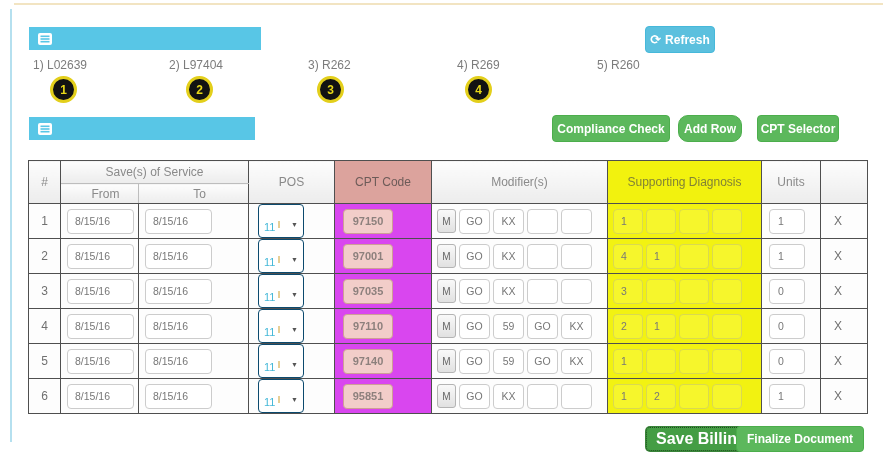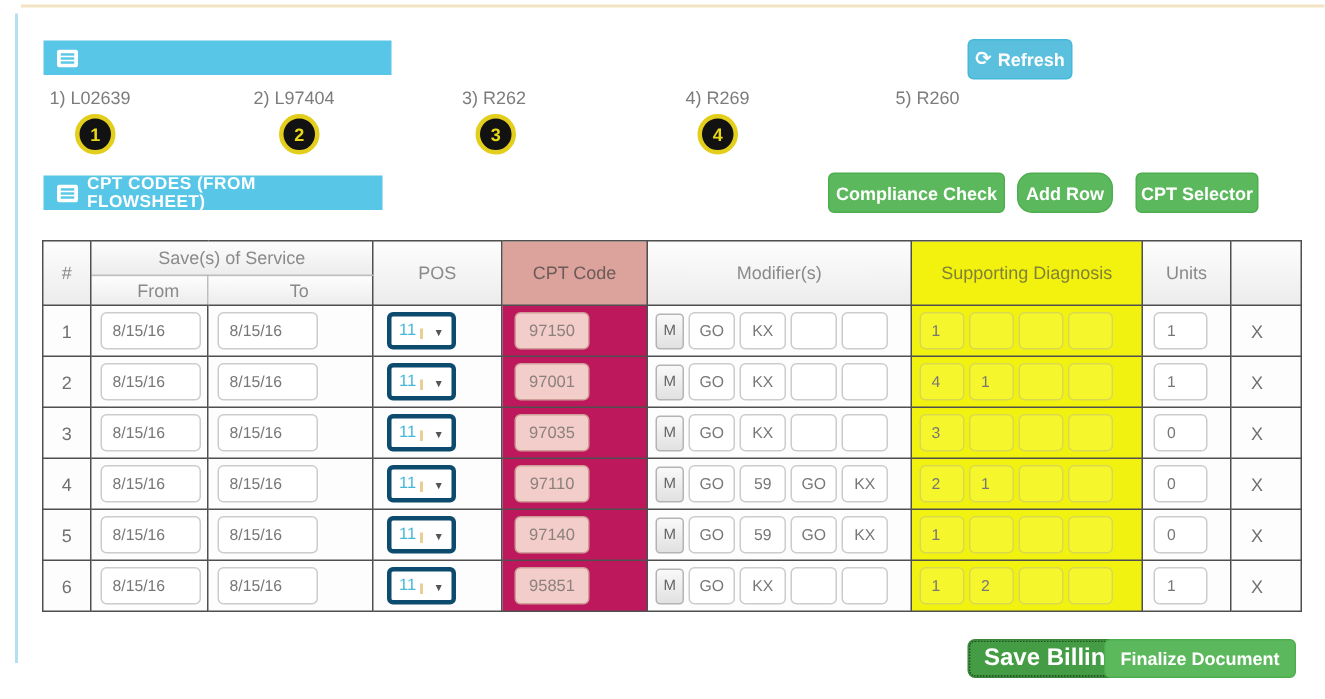--- a/index.html
+++ b/index.html
@@ -63,30 +63,30 @@
     font-weight: normal; color: #8a8a8a; font-size: 12px; text-align: center;
   }
   thead tr:first-child th { height: 23px; }
   thead tr:last-child th { height: 20px; padding-left: 12px; }
   th.h-dos { border-bottom: 1px solid #bdbdbd; }
   th.h-from { border-right: 1px solid #bdbdbd; }
   th.h-cpt { background: #dca39d; color: #6d5b58; }
   th.h-diag { background: #f2f20e; color: #828236; }
   tbody td { height: 34px; background: #fdfdfd; font-size: 11px; color: #777; }
   td.c-num { text-align: center; color: #707070; font-size: 12px; }
-  td.c-cpt { background: #be185d; }
+  td.c-cpt { background: #d946ef; font-weight: bold; }
   td.c-diag { background: #f2f211; }
   .tin {
     border: 1px solid #ccc; border-radius: 4px; height: 25px; background: #fff;
     font-family: "Liberation Sans", sans-serif; font-size: 10.5px; color: #777;
   }
   .date { width: 67px; padding-left: 7px; margin-left: 6px; }
   .pos-select {
-    width: 46px; height: 25px; border: 3px solid #0c4a6e; border-radius: 4px; background: #fff;
-    display: flex; align-items: flex-end; padding: 4px 5px; margin-left: 9px; cursor: pointer;
+    width: 46px; height: 25px; border: 1px solid #0c4a6e; border-radius: 4px; background: #fff;
+    display: flex; align-items: flex-start; padding: 16px 5px; margin-left: 9px; cursor: pointer;
   }
   .pos-val { color: #45b8d8; font-size: 11px; }
   .pos-tick { width: 2px; height: 7px; background: #e7cf96; margin-left: 3px; }
   .pos-arrow { margin-left: auto; font-size: 7px; color: #555; }
   .cpt-box {
     width: 50px; height: 25px; margin-left: 8px; border: 1px solid #cf9d97; background: #f2cdc9;
     border-radius: 4px; color: #8d807d; font-size: 11px;
     display: flex; align-items: center; justify-content: center;
   }
   .cellflex { display: flex; align-items: center; gap: 3px; padding-left: 5px; }
@@ -149,21 +149,20 @@
 
 <div class="section-bar" id="cpt-bar">
   <span class="list-icon">
     <svg width="14" height="12" viewBox="0 0 14 12">
         <rect x="0" y="0" width="14" height="12" rx="2" fill="#ffffff"></rect>
         <rect x="2.5" y="2.5" width="9" height="1.6" fill="#58c6e6"></rect>
         <rect x="2.5" y="5.2" width="9" height="1.6" fill="#58c6e6"></rect>
         <rect x="2.5" y="7.9" width="9" height="1.6" fill="#58c6e6"></rect>
       </svg>
   </span>
-  <span>CPT CODES (FROM FLOWSHEET)</span>
 </div>
 
 <button class="green-btn" id="btn-compliance">Compliance Check</button>
 <button class="green-btn" id="btn-addrow">Add Row</button>
 <button class="green-btn" id="btn-cptsel">CPT Selector</button>
 
 <div class="table-wrap">
   <table>
     <colgroup>
       <col style="width:32px">

